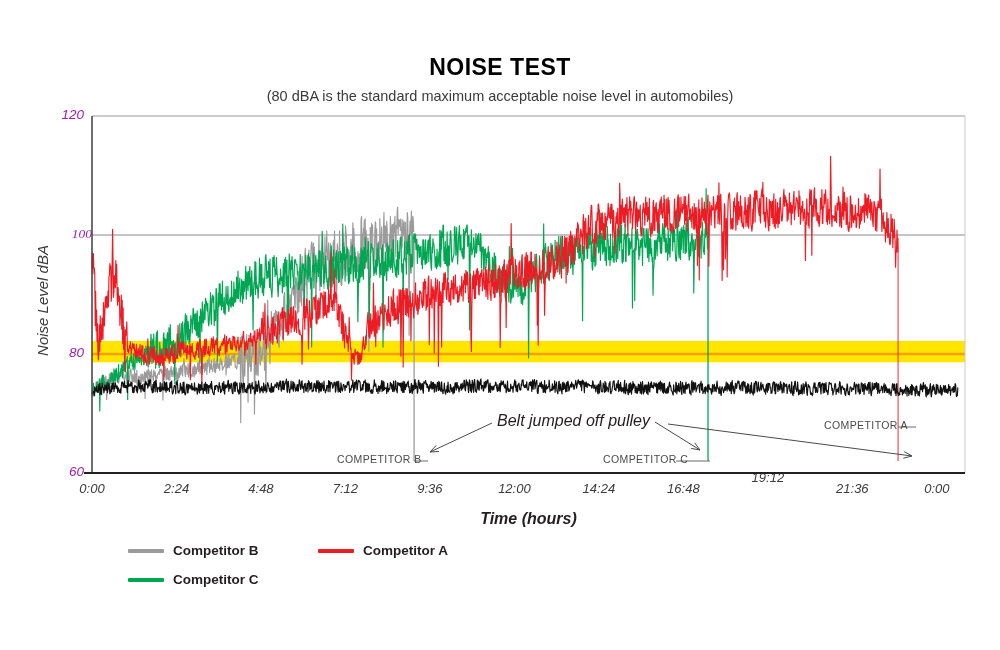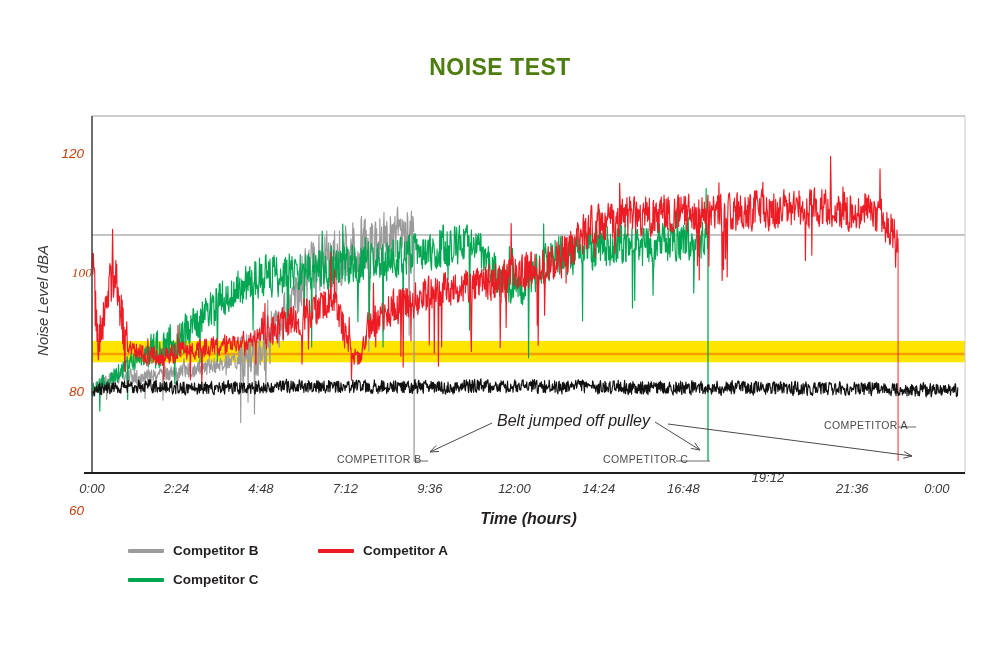--- a/index.html
+++ b/index.html
@@ -26,21 +26,21 @@
 
   .chart-title {
     position: absolute;
     left: 0;
     top: 54px;
     width: 1000px;
     text-align: center;
     font-size: 23px;
     font-weight: bold;
     letter-spacing: 0.5px;
-    color: #4d7c0f;
+    color: #000000;
     font-family: "Liberation Sans", sans-serif;
   }
 
   .chart-subtitle {
     position: absolute;
     left: 0;
     top: 88px;
     width: 1000px;
     text-align: center;
     font-size: 14.5px;
@@ -74,23 +74,22 @@
     color: #231f20;
     font-family: "Liberation Sans", sans-serif;
   }
 
   .ytick {
     position: absolute;
     width: 48px;
     text-align: right;
     font-size: 13.5px;
     font-style: italic;
-    color: #c2410c;
-    font-family: "Liberation Sans", sans-serif;
-    margin-top: 39px;
+    color: #a21caf;
+    font-family: "Liberation Sans", sans-serif;
   }
 
   .xtick {
     position: absolute;
     width: 70px;
     text-align: center;
     font-size: 13px;
     font-style: italic;
     color: #3b3b3b;
     font-family: "Liberation Sans", sans-serif;
@@ -143,20 +142,21 @@
   }
 
   svg { display: block; }
 </style>
 </head>
 <body>
 
 <div id="chart-root">
 
   <div class="chart-title">NOISE TEST</div>
+  <div class="chart-subtitle">(80 dBA is the standard maximum acceptable noise level in automobiles)</div>
 
   <div class="ylabel">Noise Level dBA</div>
   <div class="xlabel">Time (hours)</div>
 
   <div id="ytick-layer">
       <div class="ytick" style="left: 36px; top: 464px;">60</div>
       <div class="ytick" style="left: 36px; top: 345px;">80</div>
       <div class="ytick" style="left: 44px; top: 226px; font-family: Liberation Serif, serif;">100</div>
       <div class="ytick" style="left: 36px; top: 107px;">120</div>
     </div>

